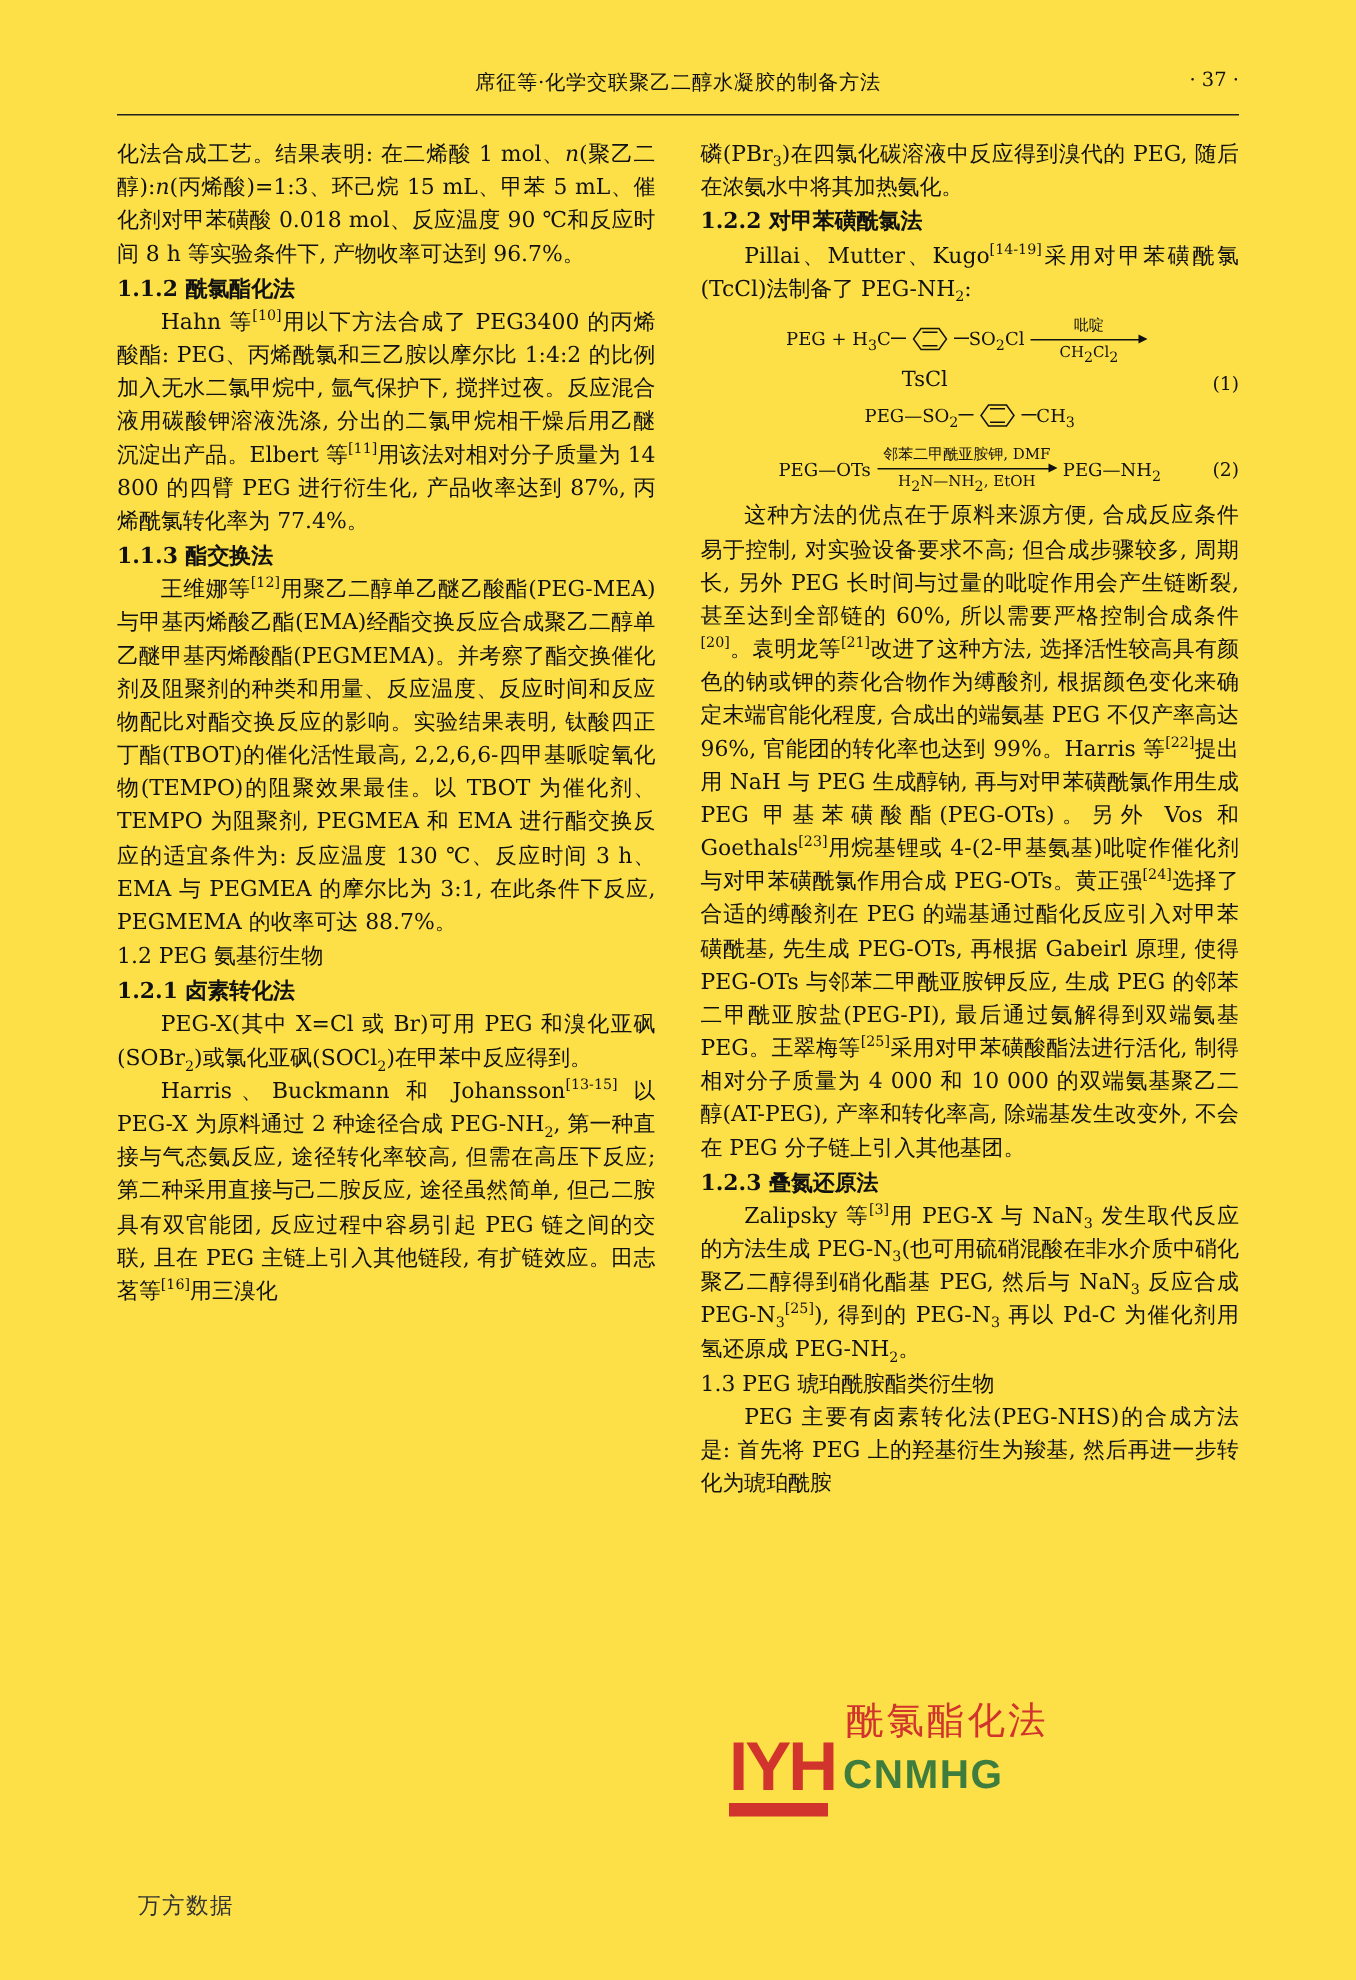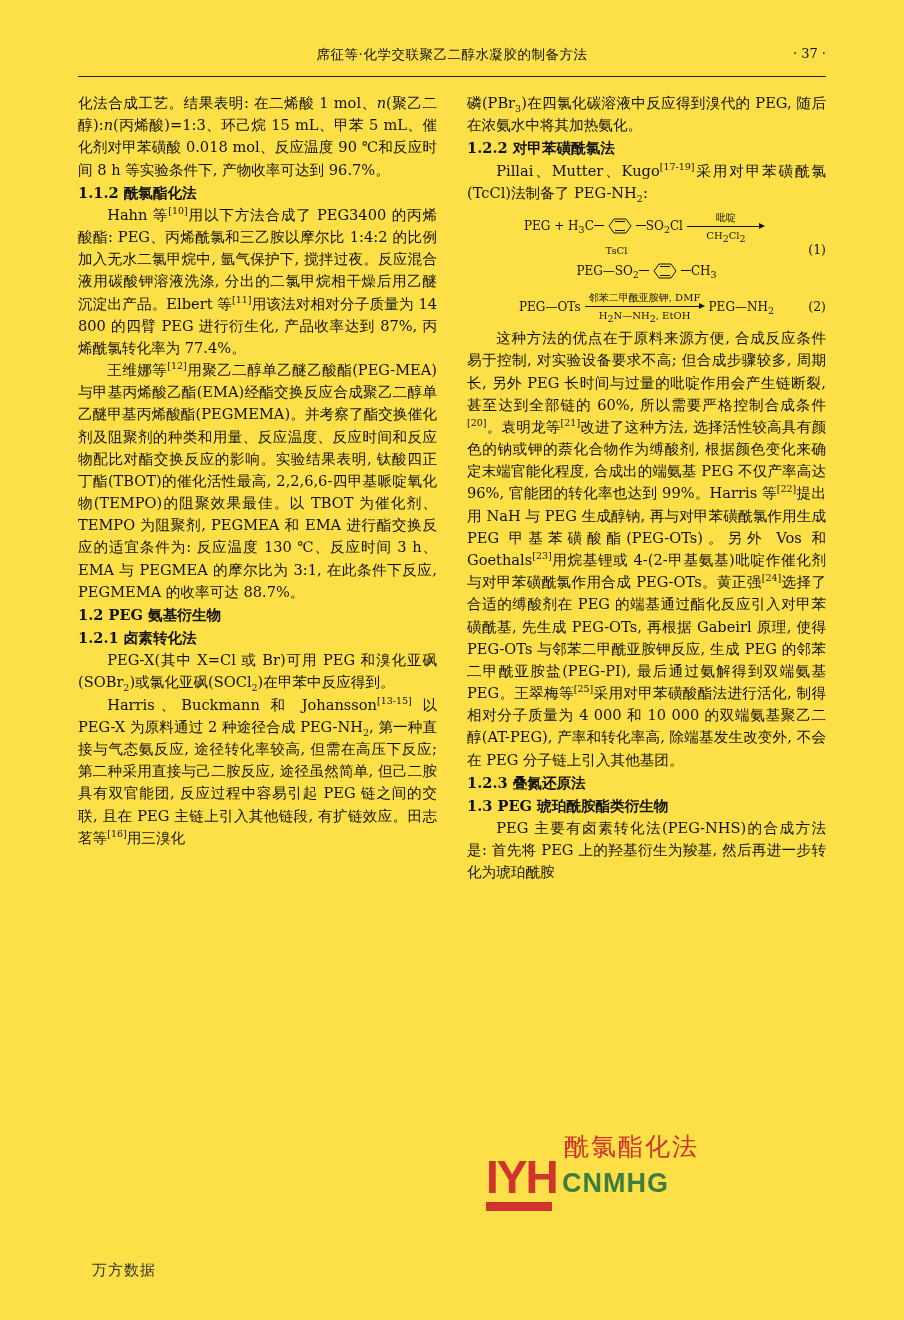--- a/index.html
+++ b/index.html
@@ -70,21 +70,21 @@
     margin: 0;
   }
   p.ind {
     text-indent: 2em;
   }
   .h {
     font-weight: bold;
     margin: 1px 0 0 0;
   }
   .h2 {
-    font-weight: bold;
+    font-weight: normal;
     margin: 1px 0 0 0;
   }
   sup {
     font-size: 9.5px;
     vertical-align: super;
     line-height: 0;
   }
   sub {
     font-size: 9.5px;
     vertical-align: sub;
@@ -168,21 +168,21 @@
   }
   .bondl, .bondr {
     display: inline-block;
     width: 10px;
     height: 1px;
     background: #111;
     vertical-align: middle;
     margin-bottom: 2px;
   }
   .tscl {
-    font-size: 10px;
+    font-size: 14px;
     text-align: center;
     margin-top: -2px;
   }
   .scheme-label-row {
     display: flex;
     justify-content: center;
     position: relative;
   }
   
   .watermark {
@@ -254,35 +254,36 @@
   <div class="header-rule"></div>
 
   <div class="columns">
 
     <div class="col">
       <p>化法合成工艺。结果表明: 在二烯酸 1 mol、<span class="it">n</span>(聚乙二醇):<span class="it">n</span>(丙烯酸)=1:3、环己烷 15 mL、甲苯 5 mL、催化剂对甲苯磺酸 0.018 mol、反应温度 90 ℃和反应时间 8 h 等实验条件下, 产物收率可达到 96.7%。</p>
 
       <p class="h">1.1.2 酰氯酯化法</p>
       <p class="ind">Hahn 等<sup>[10]</sup>用以下方法合成了 PEG3400 的丙烯酸酯: PEG、丙烯酰氯和三乙胺以摩尔比 1:4:2 的比例加入无水二氯甲烷中, 氩气保护下, 搅拌过夜。反应混合液用碳酸钾溶液洗涤, 分出的二氯甲烷相干燥后用乙醚沉淀出产品。Elbert 等<sup>[11]</sup>用该法对相对分子质量为 14 800 的四臂 PEG 进行衍生化, 产品收率达到 87%, 丙烯酰氯转化率为 77.4%。</p>
 
+      <p class="h">1.1.3 酯交换法</p>
       <p class="ind">王维娜等<sup>[12]</sup>用聚乙二醇单乙醚乙酸酯(PEG-MEA)与甲基丙烯酸乙酯(EMA)经酯交换反应合成聚乙二醇单乙醚甲基丙烯酸酯(PEGMEMA)。并考察了酯交换催化剂及阻聚剂的种类和用量、反应温度、反应时间和反应物配比对酯交换反应的影响。实验结果表明, 钛酸四正丁酯(TBOT)的催化活性最高, 2,2,6,6-四甲基哌啶氧化物(TEMPO)的阻聚效果最佳。以 TBOT 为催化剂、TEMPO 为阻聚剂, PEGMEA 和 EMA 进行酯交换反应的适宜条件为: 反应温度 130 ℃、反应时间 3 h、EMA 与 PEGMEA 的摩尔比为 3:1, 在此条件下反应, PEGMEMA 的收率可达 88.7%。</p>
 
       <p class="h2">1.2  PEG 氨基衍生物</p>
 
       <p class="h">1.2.1 卤素转化法</p>
       <p class="ind">PEG-X(其中 X=Cl 或 Br)可用 PEG 和溴化亚砜(SOBr<sub>2</sub>)或氯化亚砜(SOCl<sub>2</sub>)在甲苯中反应得到。</p>
 
       <p class="ind">Harris、Buckmann 和 Johansson<sup>[13-15]</sup> 以 PEG-X 为原料通过 2 种途径合成 PEG-NH<sub>2</sub>, 第一种直接与气态氨反应, 途径转化率较高, 但需在高压下反应; 第二种采用直接与己二胺反应, 途径虽然简单, 但己二胺具有双官能团, 反应过程中容易引起 PEG 链之间的交联, 且在 PEG 主链上引入其他链段, 有扩链效应。田志茗等<sup>[16]</sup>用三溴化</p>
     </div>
 
     <div class="col">
       <p>磷(PBr<sub>3</sub>)在四氯化碳溶液中反应得到溴代的 PEG, 随后在浓氨水中将其加热氨化。</p>
 
       <p class="h">1.2.2 对甲苯磺酰氯法</p>
-      <p class="ind">Pillai、Mutter、Kugo<sup>[17-19]</sup>采用对甲苯磺酰氯(TcCl)法制备了 PEG-NH<sub>2</sub>:</p>
+      <p class="ind">Pillai、Mutter、Kugo<sup>[14-19]</sup>采用对甲苯磺酰氯(TcCl)法制备了 PEG-NH<sub>2</sub>:</p>
 
       <div class="scheme">
 
         <div class="rxn-row">
           <span>PEG + H<sub>3</sub>C</span>
           <span class="bondl"></span>
           <span class="ring">
             <svg class="hex" viewBox="0 0 24 16">
               <polygon points="6,1 18,1 23,8 18,15 6,15 1,8" fill="none" stroke="#111" stroke-width="1"></polygon>
               <line x1="7" y1="3.5" x2="17" y2="3.5" stroke="#111" stroke-width="1"></line>
@@ -325,20 +326,21 @@
             <span class="arrow-bot">H<sub>2</sub>N—NH<sub>2</sub>, EtOH</span>
           </span>
           <span>PEG—NH<sub>2</sub></span>
           <span class="rxn-num">(2)</span>
         </div>
       </div>
 
       <p class="ind">这种方法的优点在于原料来源方便, 合成反应条件易于控制, 对实验设备要求不高; 但合成步骤较多, 周期长, 另外 PEG 长时间与过量的吡啶作用会产生链断裂, 甚至达到全部链的 60%, 所以需要严格控制合成条件<sup>[20]</sup>。袁明龙等<sup>[21]</sup>改进了这种方法, 选择活性较高具有颜色的钠或钾的萘化合物作为缚酸剂, 根据颜色变化来确定末端官能化程度, 合成出的端氨基 PEG 不仅产率高达 96%, 官能团的转化率也达到 99%。Harris 等<sup>[22]</sup>提出用 NaH 与 PEG 生成醇钠, 再与对甲苯磺酰氯作用生成 PEG 甲基苯磺酸酯(PEG-OTs)。另外 Vos 和 Goethals<sup>[23]</sup>用烷基锂或 4-(2-甲基氨基)吡啶作催化剂与对甲苯磺酰氯作用合成 PEG-OTs。黄正强<sup>[24]</sup>选择了合适的缚酸剂在 PEG 的端基通过酯化反应引入对甲苯磺酰基, 先生成 PEG-OTs, 再根据 Gabeirl 原理, 使得 PEG-OTs 与邻苯二甲酰亚胺钾反应, 生成 PEG 的邻苯二甲酰亚胺盐(PEG-PI), 最后通过氨解得到双端氨基 PEG。王翠梅等<sup>[25]</sup>采用对甲苯磺酸酯法进行活化, 制得相对分子质量为 4 000 和 10 000 的双端氨基聚乙二醇(AT-PEG), 产率和转化率高, 除端基发生改变外, 不会在 PEG 分子链上引入其他基团。</p>
 
       <p class="h">1.2.3 叠氮还原法</p>
+      <p class="ind">Zalipsky 等<sup>[3]</sup>用 PEG-X 与 NaN<sub>3</sub> 发生取代反应的方法生成 PEG-N<sub>3</sub>(也可用硫硝混酸在非水介质中硝化聚乙二醇得到硝化酯基 PEG, 然后与 NaN<sub>3</sub> 反应合成 PEG-N<sub>3</sub><sup>[25]</sup>), 得到的 PEG-N<sub>3</sub> 再以 Pd-C 为催化剂用氢还原成 PEG-NH<sub>2</sub>。</p>
 
       <p class="h2">1.3  PEG 琥珀酰胺酯类衍生物</p>
       <p class="ind">PEG 主要有卤素转化法(PEG-NHS)的合成方法是: 首先将 PEG 上的羟基衍生为羧基, 然后再进一步转化为琥珀酰胺</p>
     </div>
   </div>
 
   <div class="watermark">
     <span class="wm-cn">酰氯酯化法</span>
     <span class="wm-iyh">IYH</span>
     <span class="wm-cnmhg">CNMHG</span>

